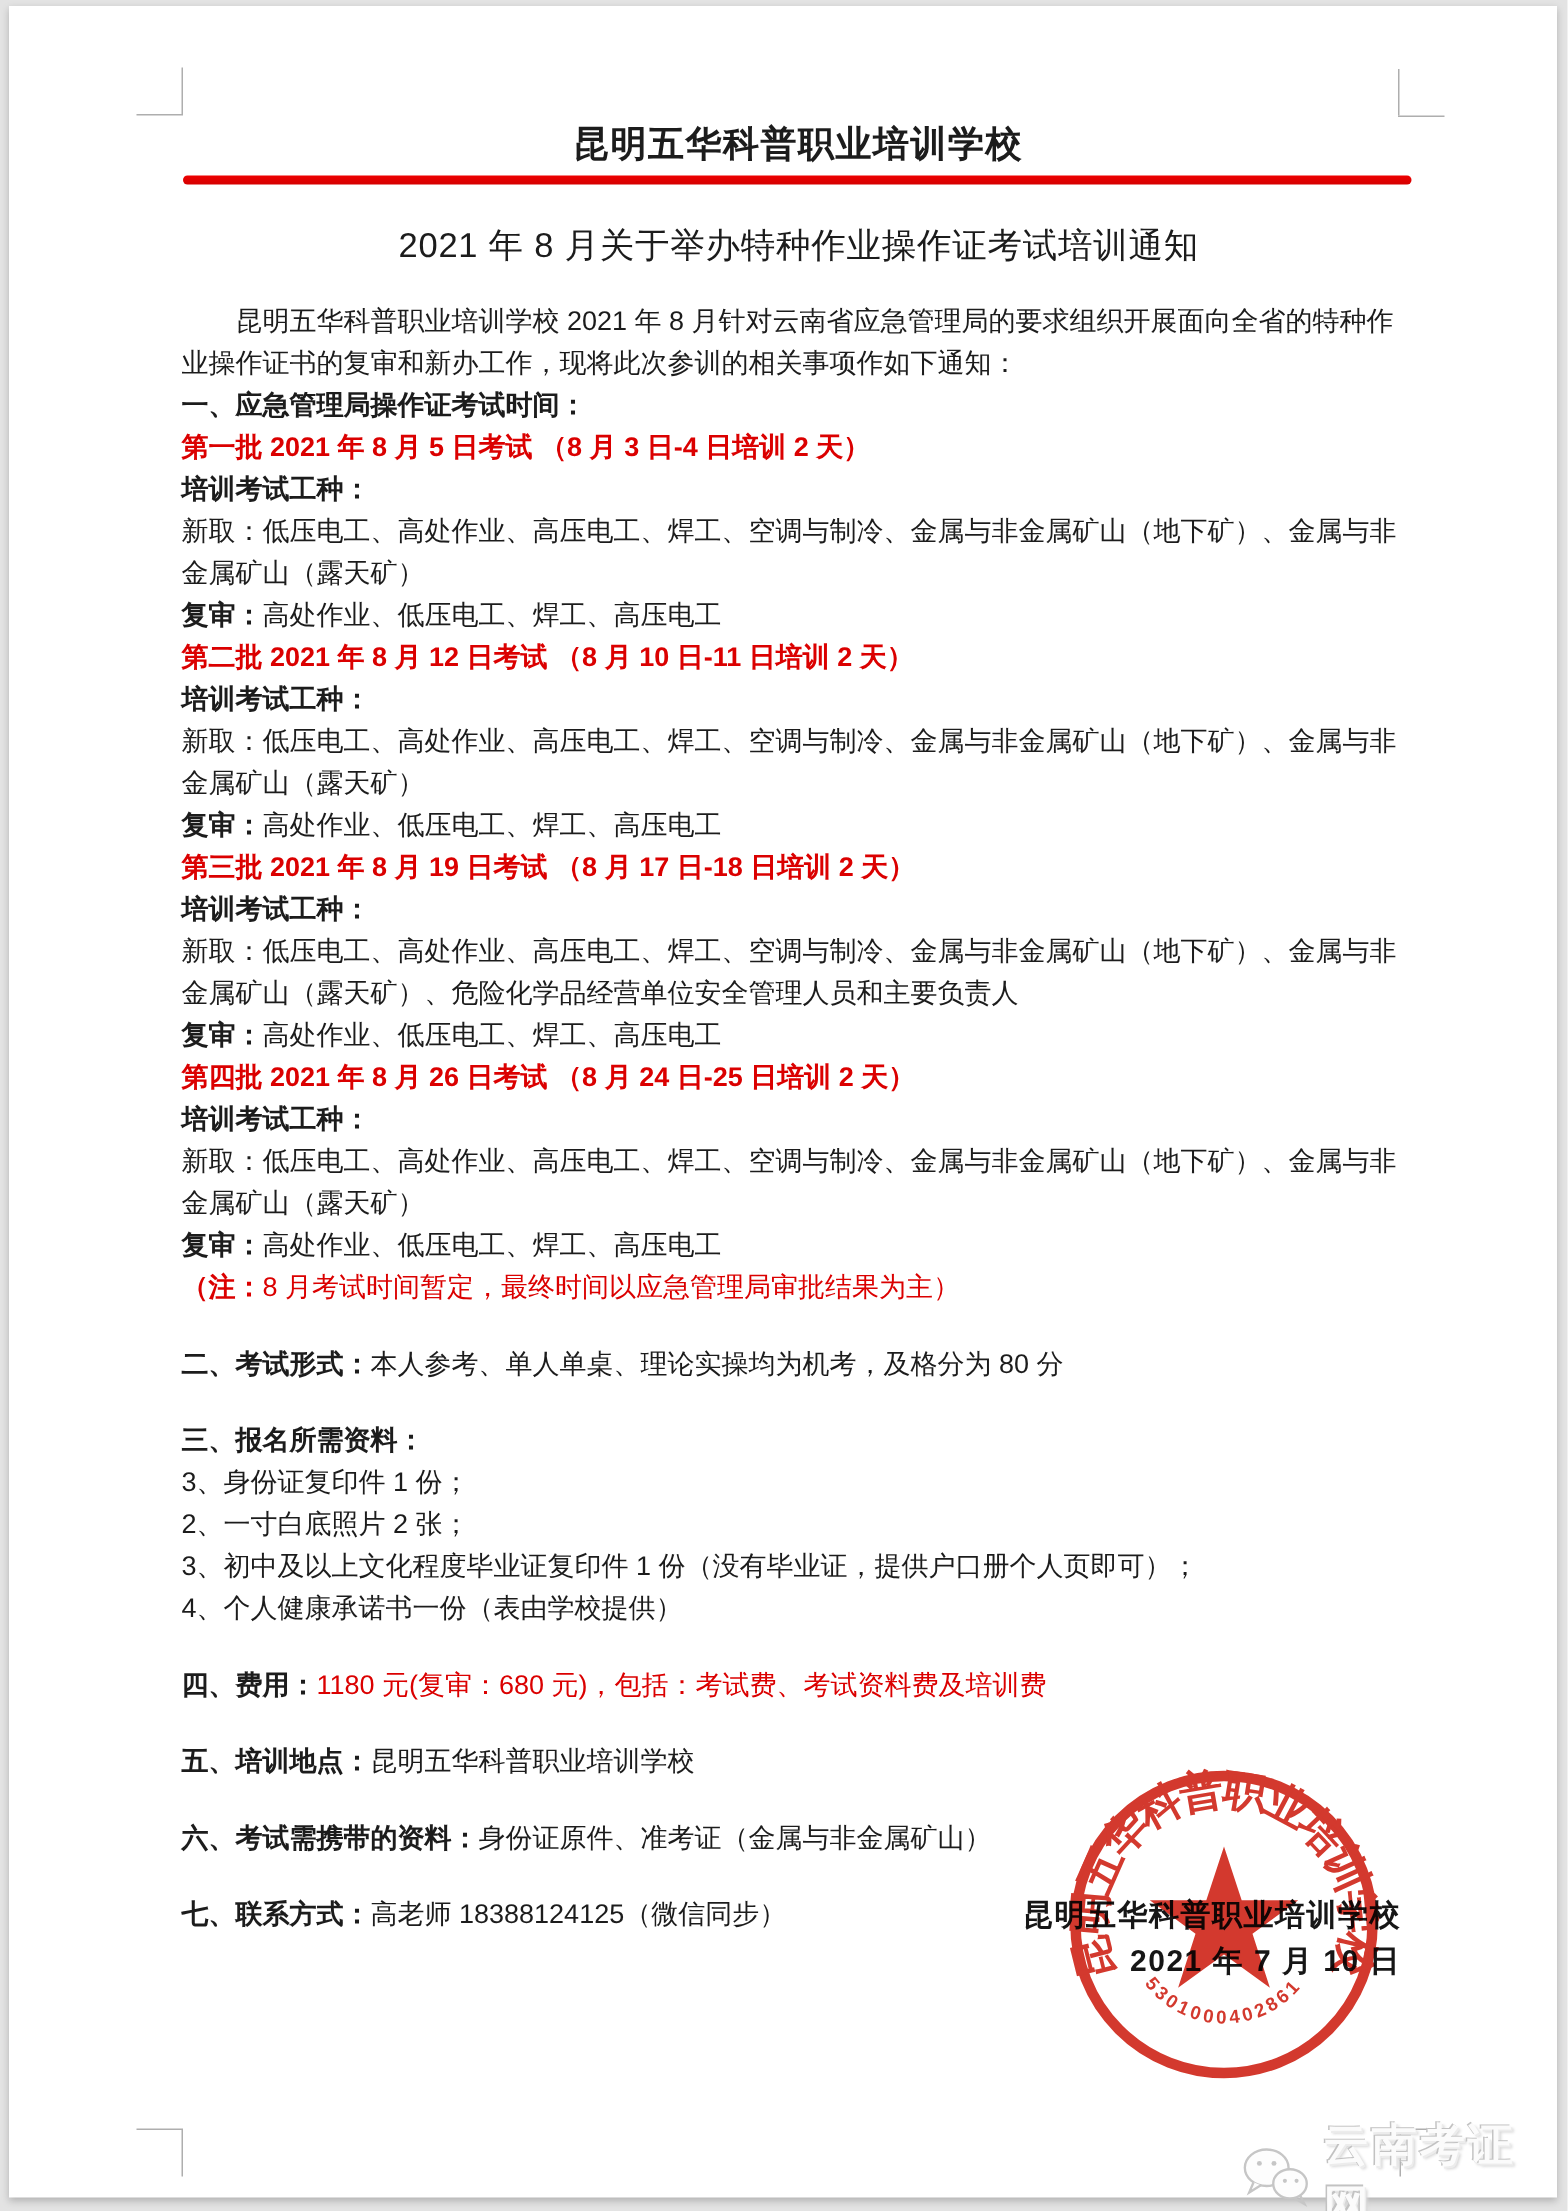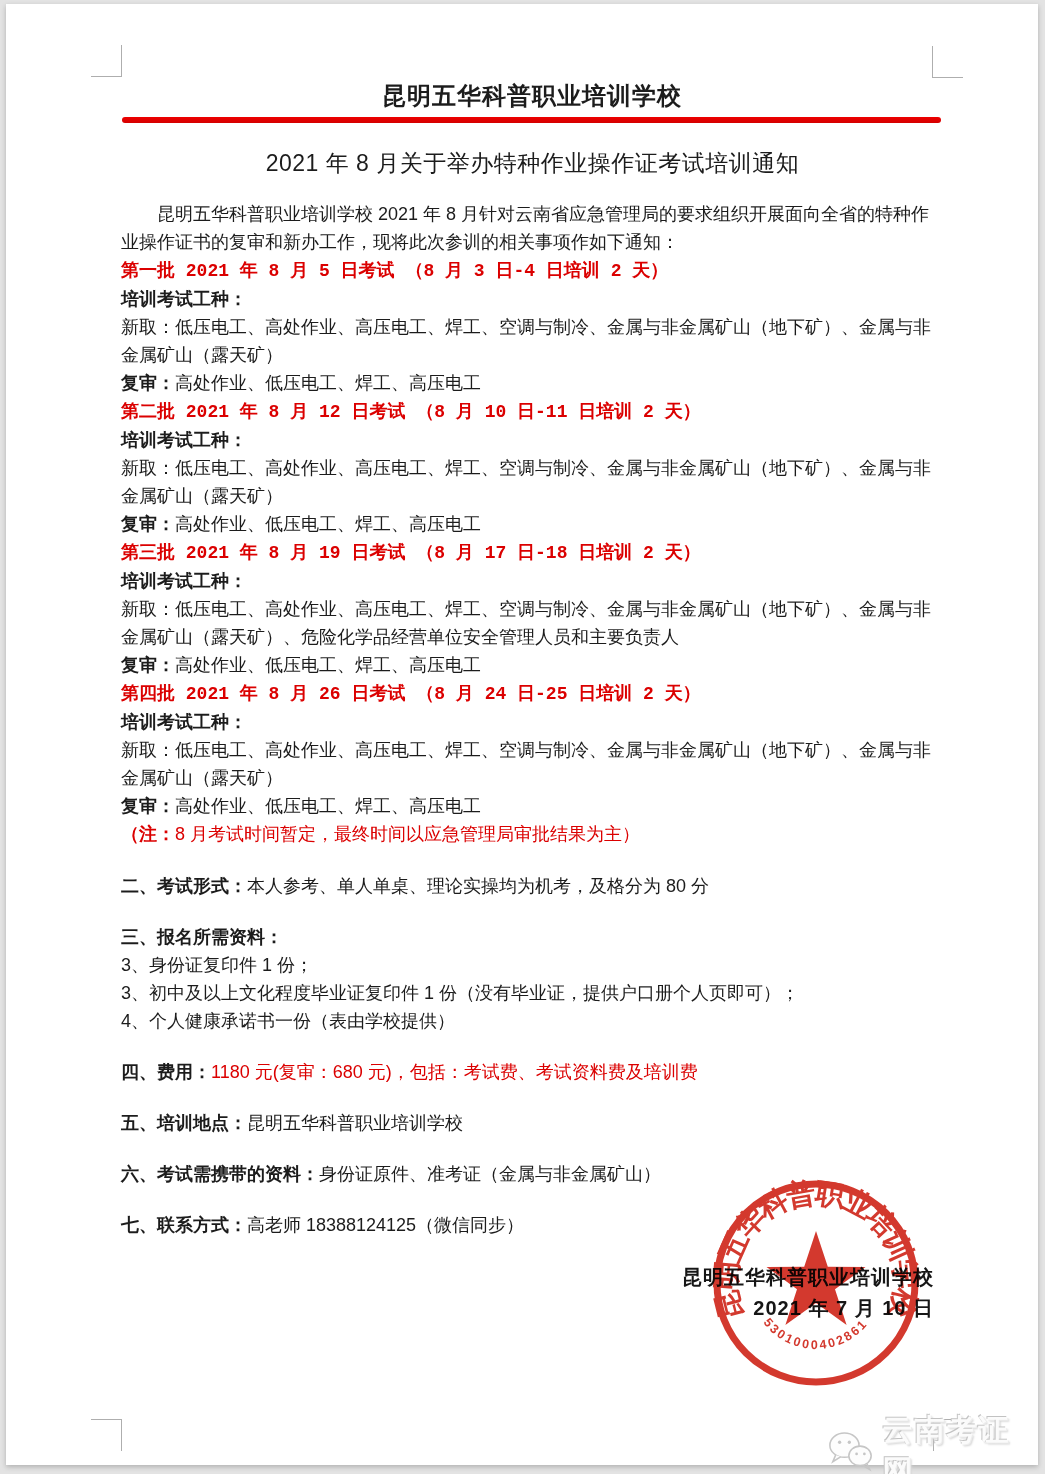--- a/index.html
+++ b/index.html
@@ -47,21 +47,21 @@
   }
   .notice-title{
     text-align:center;font-size:23px;font-weight:normal;line-height:34px;
     margin-bottom:6px;letter-spacing:.5px;
   }
   .para{margin:0;}
   .para.indent{text-indent:2em;margin-top:20px;}
   .para.gap{margin-top:23px;}
   .s-b{font-weight:bold;}
   .s-r{color:var(--red);}
-  .s-rb{color:var(--red);font-weight:bold;font-family:Liberation Mono, monospace;}
+  .s-rb{color:var(--red);font-weight:bold;}
 
   .signature{
     position:absolute;right:104px;top:1258px;
     text-align:right;font-size:20px;font-weight:bold;
     line-height:31px;letter-spacing:1px;z-index:3;color:#161616;
   }
   .seal{
     position:absolute;left:705px;top:1174px;width:210px;height:210px;
     z-index:4;mix-blend-mode:multiply;opacity:.93;
   }
@@ -97,40 +97,42 @@
       <span class="h"></span>
     </div>
 
   <div class="header-title">昆明五华科普职业培训学校</div>
   <div class="header-rule"></div>
 
   <div class="content">
     <p class="notice-title">2021 年 8 月关于举办特种作业操作证考试培训通知</p>
     <div id="notice-body">
         <p class="para indent"><span>昆明五华科普职业培训学校 2021 年 8 月针对云南省应急管理局的要求组织开展面向全省的特种作业操作证书的复审和新办工作，现将此次参训的相关事项作如下通知：</span></p>
+        <p class="para"><span class="s-b">一、应急管理局操作证考试时间：</span></p>
         <p class="para"><span class="s-rb">第一批 2021 年 8 月 5 日考试 （8 月 3 日-4 日培训 2 天）</span></p>
         <p class="para"><span class="s-b">培训考试工种：</span></p>
         <p class="para"><span>新取：低压电工、高处作业、高压电工、焊工、空调与制冷、金属与非金属矿山（地下矿）、金属与非金属矿山（露天矿）</span></p>
         <p class="para"><span class="s-b">复审：</span><span>高处作业、低压电工、焊工、高压电工</span></p>
         <p class="para"><span class="s-rb">第二批 2021 年 8 月 12 日考试 （8 月 10 日-11 日培训 2 天）</span></p>
         <p class="para"><span class="s-b">培训考试工种：</span></p>
         <p class="para"><span>新取：低压电工、高处作业、高压电工、焊工、空调与制冷、金属与非金属矿山（地下矿）、金属与非金属矿山（露天矿）</span></p>
         <p class="para"><span class="s-b">复审：</span><span>高处作业、低压电工、焊工、高压电工</span></p>
         <p class="para"><span class="s-rb">第三批 2021 年 8 月 19 日考试 （8 月 17 日-18 日培训 2 天）</span></p>
         <p class="para"><span class="s-b">培训考试工种：</span></p>
         <p class="para"><span>新取：低压电工、高处作业、高压电工、焊工、空调与制冷、金属与非金属矿山（地下矿）、金属与非金属矿山（露天矿）、危险化学品经营单位安全管理人员和主要负责人</span></p>
         <p class="para"><span class="s-b">复审：</span><span>高处作业、低压电工、焊工、高压电工</span></p>
         <p class="para"><span class="s-rb">第四批 2021 年 8 月 26 日考试 （8 月 24 日-25 日培训 2 天）</span></p>
         <p class="para"><span class="s-b">培训考试工种：</span></p>
         <p class="para"><span>新取：低压电工、高处作业、高压电工、焊工、空调与制冷、金属与非金属矿山（地下矿）、金属与非金属矿山（露天矿）</span></p>
         <p class="para"><span class="s-b">复审：</span><span>高处作业、低压电工、焊工、高压电工</span></p>
         <p class="para"><span class="s-rb">（注：</span><span class="s-r">8 月考试时间暂定，最终时间以应急管理局审批结果为主）</span></p>
         <p class="para gap"><span class="s-b">二、考试形式：</span><span>本人参考、单人单桌、理论实操均为机考，及格分为 80 分</span></p>
         <p class="para gap"><span class="s-b">三、报名所需资料：</span></p>
         <p class="para"><span>3、身份证复印件 1 份；</span></p>
+        <p class="para"><span>2、一寸白底照片 2 张；</span></p>
         <p class="para"><span>3、初中及以上文化程度毕业证复印件 1 份（没有毕业证，提供户口册个人页即可）；</span></p>
         <p class="para"><span>4、个人健康承诺书一份（表由学校提供）</span></p>
         <p class="para gap"><span class="s-b">四、费用：</span><span class="s-r">1180 元(复审：680 元)，包括：考试费、考试资料费及培训费</span></p>
         <p class="para gap"><span class="s-b">五、培训地点：</span><span>昆明五华科普职业培训学校</span></p>
         <p class="para gap"><span class="s-b">六、考试需携带的资料：</span><span>身份证原件、准考证（金属与非金属矿山）</span></p>
         <p class="para gap"><span class="s-b">七、联系方式：</span><span>高老师 18388124125（微信同步）</span></p>
       </div>
   </div>
 
   <div class="signature">

